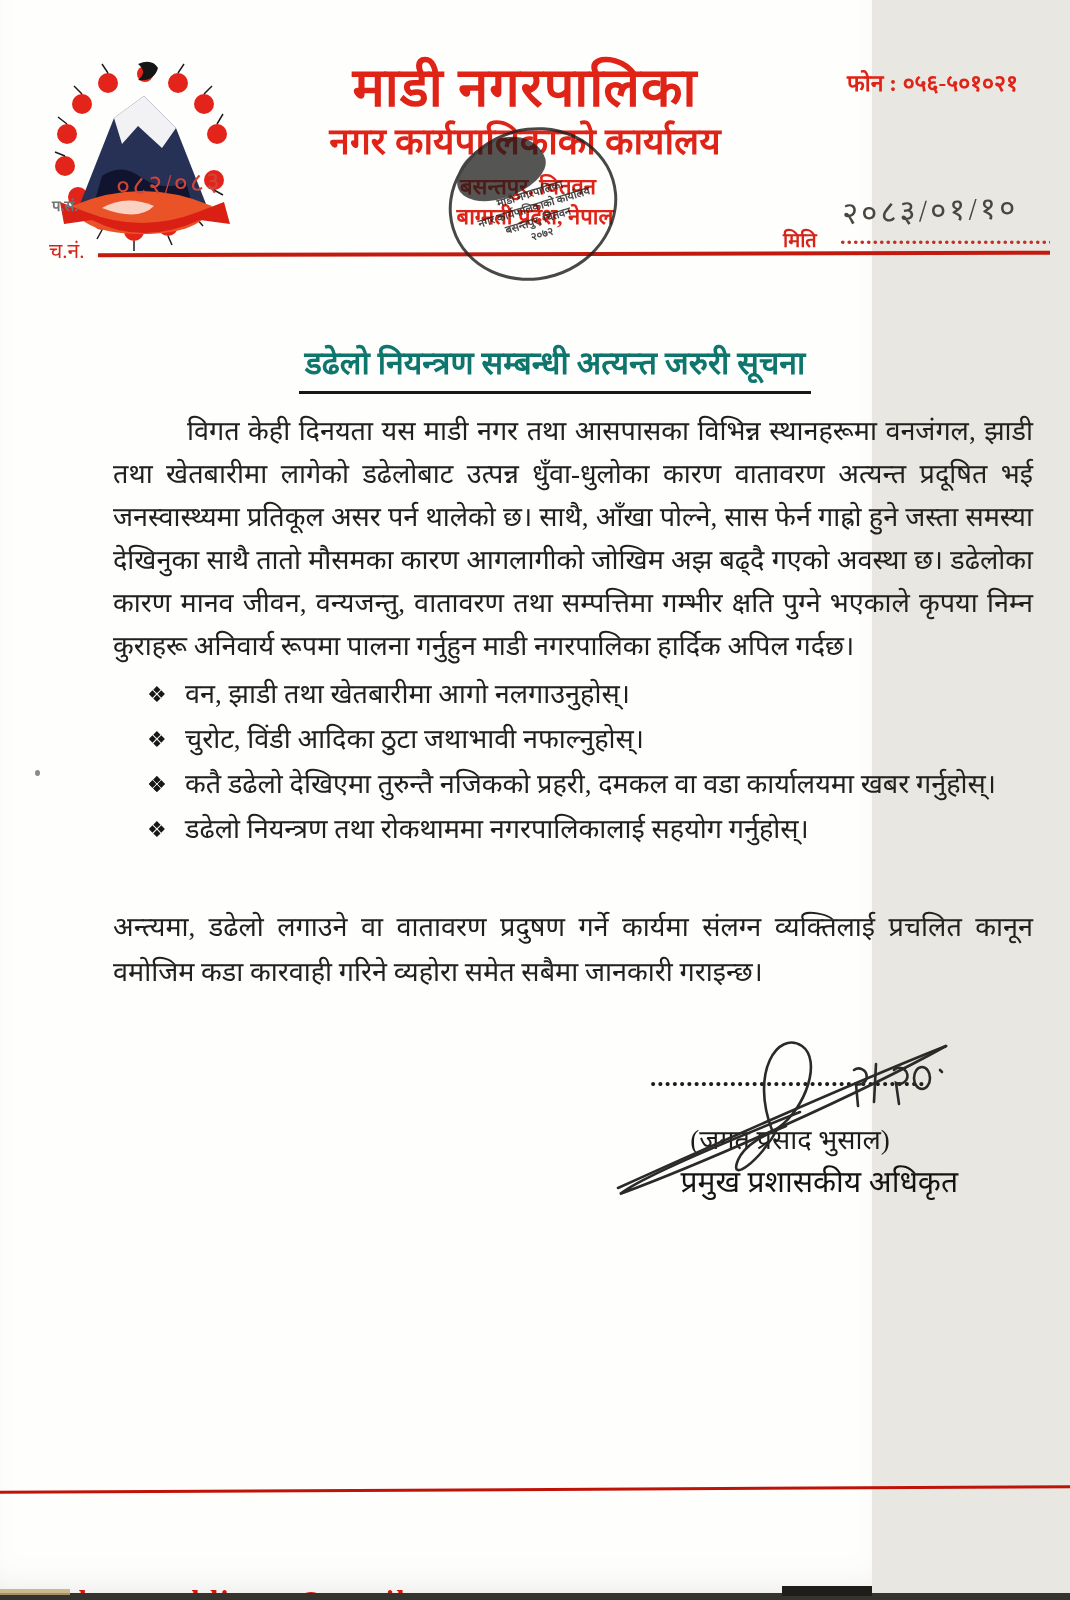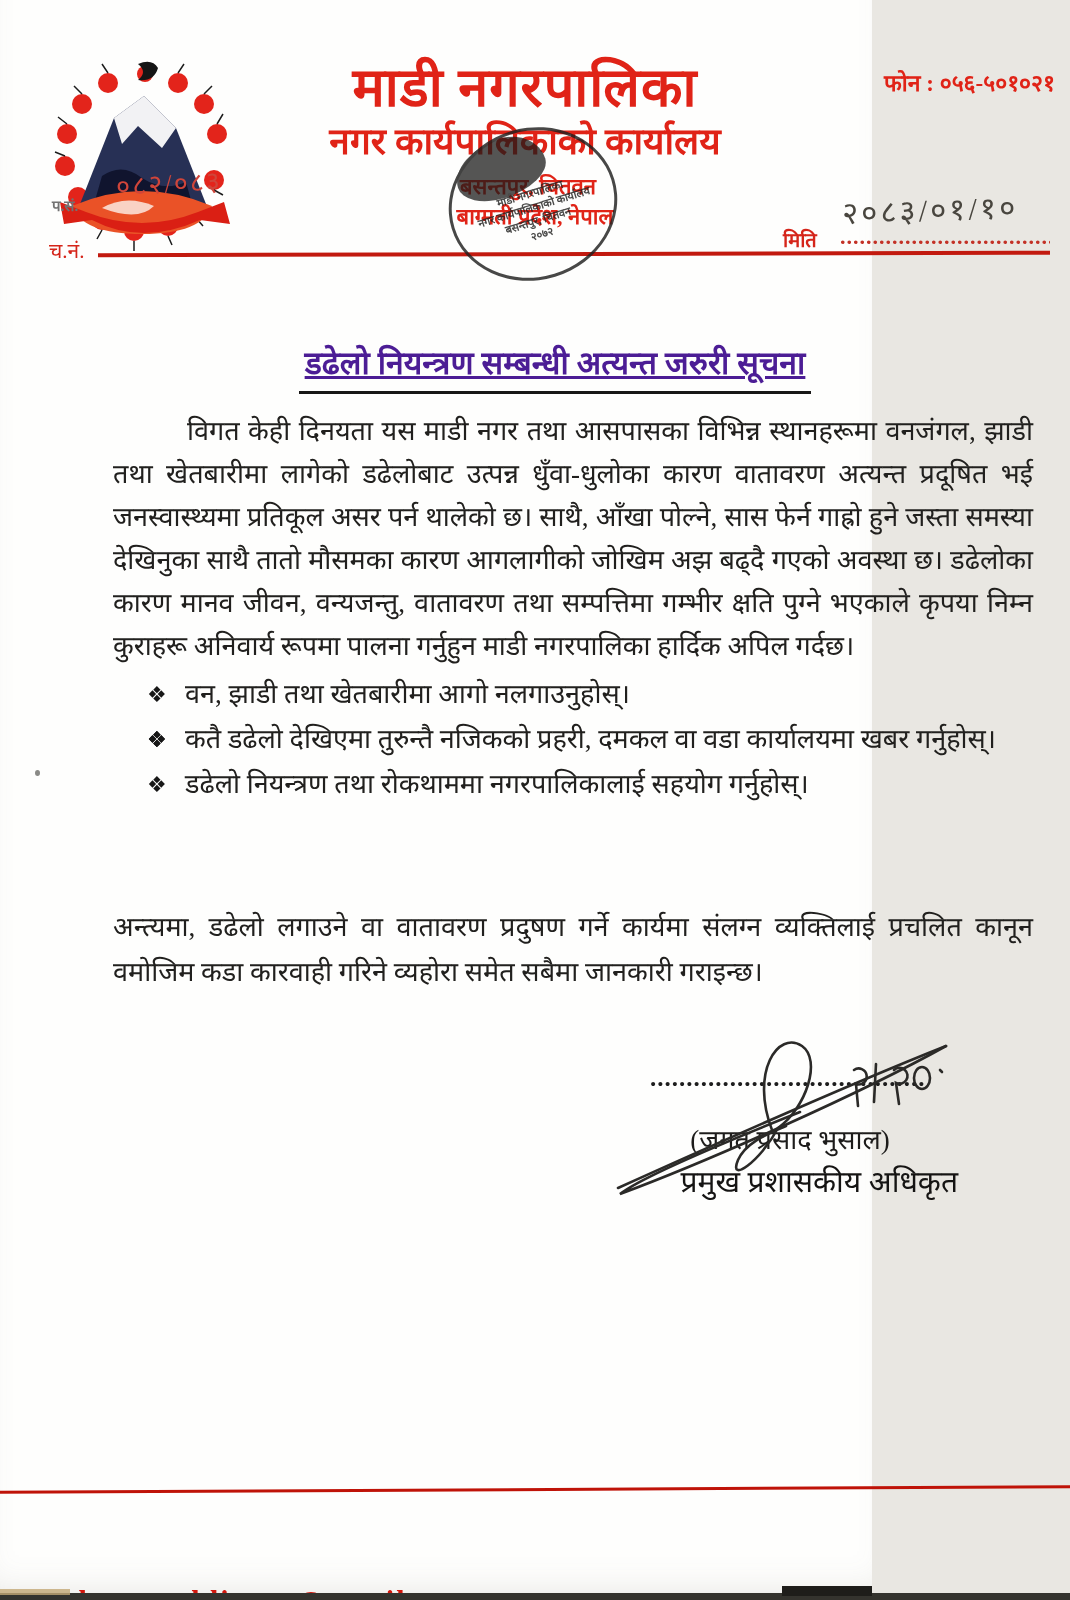--- a/index.html
+++ b/index.html
@@ -10,21 +10,21 @@
     box-shadow:inset 0 -30px 40px -30px rgba(120,115,100,.25);
   }
   
   .logo{position:absolute;left:42px;top:56px;width:200px;height:208px;}
   .org-center{position:absolute;left:255px;top:58px;width:540px;text-align:center;}
   .org-name{font-size:54px;line-height:60px;font-weight:bold;color:#e02317;letter-spacing:1px;}
   .office-name{font-size:37px;line-height:44px;font-weight:bold;color:#e02317;margin-top:2px;}
   .addr{position:absolute;width:300px;text-align:center;color:#e02317;font-weight:bold;z-index:2;}
   .addr1{left:378px;top:170px;font-size:22px;}
   .addr2{left:385px;top:200px;font-size:22px;}
-  .phone{position:absolute;left:810px;top:66px;width:245px;text-align:right;
+  .phone{position:absolute;left:810px;top:66px;width:245px;text-align:center;
          color:#e02317;font-weight:bold;font-size:23px;}
   .fy-hand{position:absolute;left:116px;top:164px;font-size:27px;color:#d0453a;
            letter-spacing:2px;transform:rotate(-3deg);}
   .ps-label{position:absolute;left:52px;top:195px;font-size:15px;font-weight:bold;color:#737373;}
   .chn-label{position:absolute;left:49px;top:236px;font-size:21px;font-weight:normal;color:#d5251a;}
   .header-rule{position:absolute;left:98px;top:252px;width:952px;height:3.5px;
                background:#c21a0f;transform:rotate(-0.15deg);}
   .date-hand{position:absolute;left:842px;top:188px;font-size:31px;color:#49463f;
              letter-spacing:3px;transform:rotate(-2deg);}
   .miti-label{position:absolute;left:783px;top:226px;font-size:20px;font-weight:bold;color:#d5251a;}
@@ -33,22 +33,22 @@
   
   .stamp{position:absolute;left:448px;top:128px;width:170px;height:152px;z-index:3;
          transform:rotate(-17deg);opacity:.82;}
   .stamp .ring{position:absolute;inset:0;border:3px solid #20201f;border-radius:50%;}
   .stamp .blob{position:absolute;left:18px;top:4px;width:92px;height:58px;background:#191918;
                border-radius:60% 40% 55% 45%/60% 55% 45% 40%;opacity:.9;}
   .stamp .txt{position:absolute;left:6px;top:58px;width:158px;text-align:center;color:#232322;
               font-size:11px;line-height:14px;font-weight:bold;}
   
   .notice-title-wrap{position:absolute;left:115px;top:340px;width:880px;text-align:center;}
-  .notice-title{display:inline-block;font-size:32px;font-weight:bold;color:#4c1d95;
-                padding:0 6px 8px 6px;border-bottom:3px solid #181716;text-decoration:underline;}
+  .notice-title{display:inline-block;font-size:32px;font-weight:bold;color:#0f766e;
+                padding:0 6px 8px 6px;border-bottom:3px solid #181716;}
   .para{position:absolute;left:113px;width:920px;font-size:27px;line-height:43px;
         text-align:justify;color:#21201e;}
   .para1{top:410px;text-indent:74px;}
   .bullet-list{position:absolute;left:113px;top:672px;width:920px;margin:0;padding:0;list-style:none;}
   .bullet-list li{position:relative;padding-left:72px;font-size:27px;line-height:45px;color:#21201e;}
   .bullet-list li .diamond{position:absolute;left:34px;top:0;font-size:22px;color:#171717;}
   .closing{top:905px;line-height:45px;}
   
   .sig-dots{position:absolute;left:650px;top:1064px;width:285px;overflow:hidden;white-space:nowrap;
             font-size:25px;font-weight:bold;color:#1d1d1d;letter-spacing:1px;}
@@ -148,20 +148,21 @@
 
   <div class="para para1">विगत केही दिनयता यस माडी नगर तथा आसपासका विभिन्न स्थानहरूमा वनजंगल, झाडी तथा खेतबारीमा लागेको डढेलोबाट उत्पन्न धुँवा-धुलोका कारण वातावरण अत्यन्त प्रदूषित भई जनस्वास्थ्यमा प्रतिकूल असर पर्न थालेको छ।  साथै, आँखा पोल्ने, सास फेर्न गाह्रो हुने जस्ता समस्या देखिनुका साथै तातो मौसमका कारण आगलागीको जोखिम अझ बढ्दै गएको अवस्था छ। डढेलोका कारण मानव जीवन, वन्यजन्तु, वातावरण तथा सम्पत्तिमा गम्भीर क्षति पुग्ने भएकाले कृपया निम्न कुराहरू अनिवार्य रूपमा पालना गर्नुहुन माडी नगरपालिका हार्दिक अपिल गर्दछ।</div>
 
   <ul class="bullet-list">
     <li>
       <span class="diamond">❖</span>
       <span>वन, झाडी तथा खेतबारीमा आगो नलगाउनुहोस्।</span>
     </li>
     <li>
       <span class="diamond">❖</span>
+      <span>चुरोट, विंडी आदिका ठुटा जथाभावी नफाल्नुहोस्।</span>
     </li>
     <li>
       <span class="diamond">❖</span>
     </li>
     <li>
       <span class="diamond">❖</span>
       <span>कतै डढेलो देखिएमा तुरुन्तै नजिकको प्रहरी, दमकल वा वडा कार्यालयमा खबर गर्नुहोस्।</span>
     </li>
     <li>
       <span class="diamond">❖</span>

